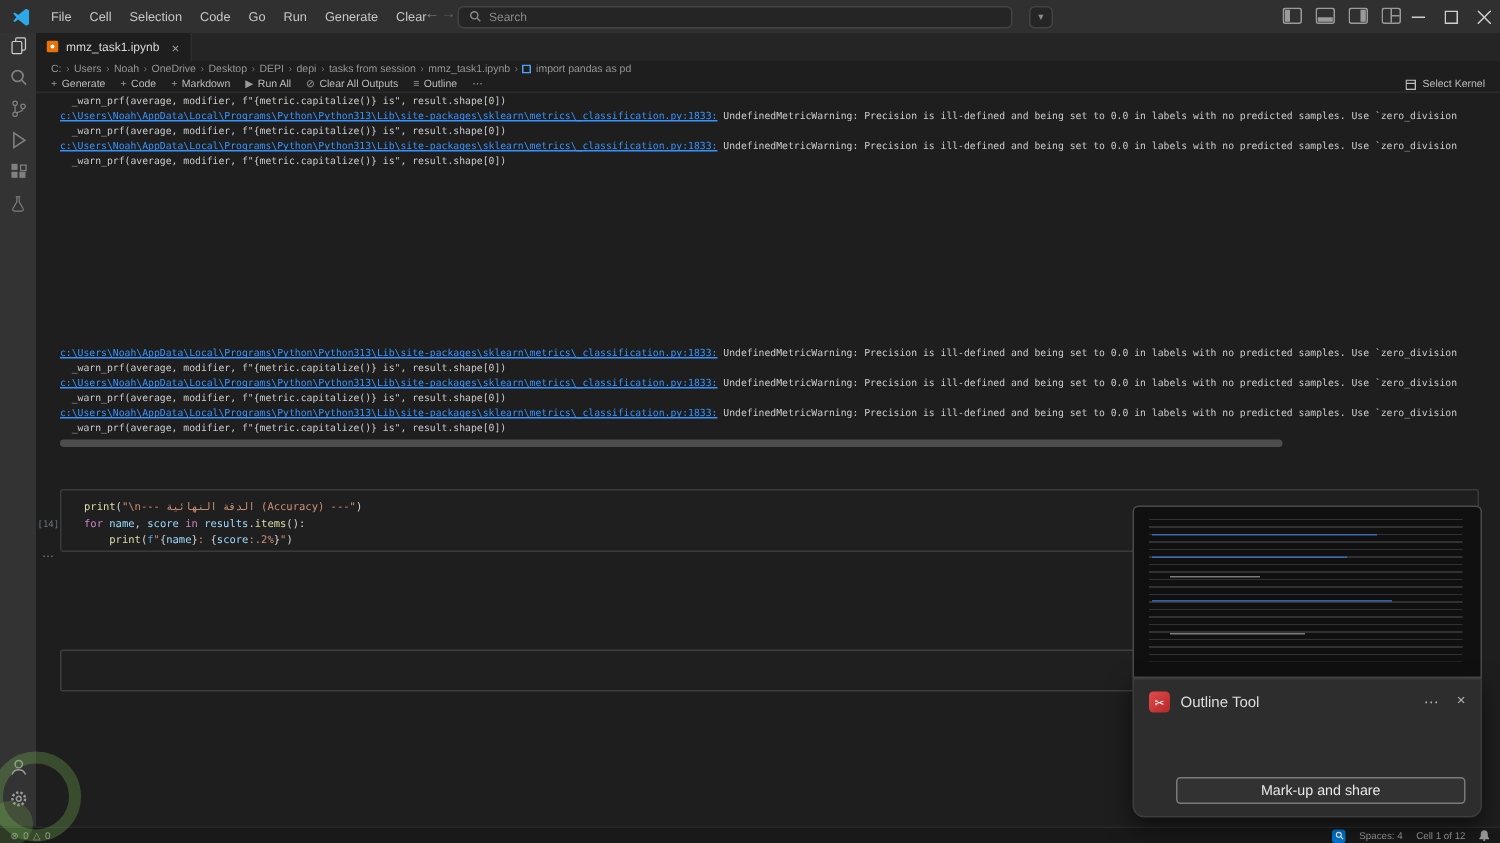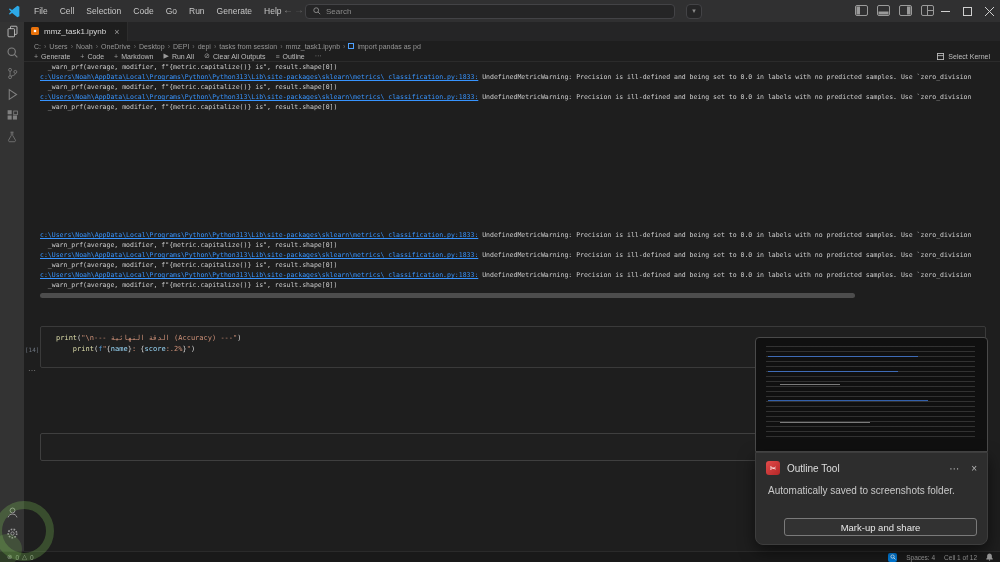--- a/index.html
+++ b/index.html
@@ -85,21 +85,21 @@
         </svg>
     </span>
     <nav class="menubar">
       <span class="menu">File</span>
       <span class="menu">Cell</span>
       <span class="menu">Selection</span>
       <span class="menu">Code</span>
       <span class="menu">Go</span>
       <span class="menu">Run</span>
       <span class="menu">Generate</span>
-      <span class="menu">Help</span>
+      <span class="menu">Clear</span>
     </nav>
     <span class="navarrow" style="left:283px;">←</span>
     <span class="navarrow" style="left:294px;opacity:.5;">→</span>
     <div class="searchbox">
       <span style="display:flex;">
         <svg width="8" height="8" viewBox="0 0 10 10">
             <circle cx="4" cy="4" r="3" fill="none" stroke="#8a8a8a" stroke-width="1.2"></circle>
             <line x1="6.2" y1="6.2" x2="9" y2="9" stroke="#8a8a8a" stroke-width="1.2"></line>
           </svg>
       </span>
@@ -293,20 +293,21 @@
       <div class="mono">  _warn_prf(average, modifier, f"{metric.capitalize()} is", result.shape[0])</div>
       <div class="mono"><span class="wlink">c:\Users\Noah\AppData\Local\Programs\Python\Python313\Lib\site-packages\sklearn\metrics\_classification.py:1833:</span><span> UndefinedMetricWarning: Precision is ill-defined and being set to 0.0 in labels with no predicted samples. Use `zero_division</span></div>
       <div class="mono">  _warn_prf(average, modifier, f"{metric.capitalize()} is", result.shape[0])</div>
     </div>
 
     <div class="hscroll"></div>
 
     <span class="execcount">[14]</span>
     <div class="codecell">
       <div class="codeline"><span class="cf">print</span><span class="cp">(</span><span class="cs">"\n--- الدقة النهائية (Accuracy) ---"</span><span class="cp">)</span></div>
+      <div class="codeline"><span class="ck">for </span><span class="cv">name</span><span class="cp">, </span><span class="cv">score</span><span class="ck"> in </span><span class="cv">results</span><span class="cp">.</span><span class="cf">items</span><span class="cp">():</span></div>
       <div class="codeline"><span class="cp">    </span><span class="cf">print</span><span class="cp">(</span><span class="cb">f</span><span class="cs">"</span><span class="cp">{</span><span class="cv">name</span><span class="cp">}</span><span class="cs">: </span><span class="cp">{</span><span class="cv">score</span><span class="cs">:.2%</span><span class="cp">}</span><span class="cs">"</span><span class="cp">)</span></div>
     </div>
     <span class="cellmore">⋯</span>
 
 
     <div class="emptycell"></div>
   </div>
 
   <div class="thumb">
     <div class="tex"></div>
@@ -320,21 +321,20 @@
   <div class="toast">
     <div class="toast-head">
       <span class="snipicon">✂</span>
       <span>Outline Tool</span>
       <span class="toast-actions">
         <span>⋯</span>
         <span>×</span>
       </span>
     </div>
     <div class="toast-body">
-      <div class="l2">Automatically saved to screenshots folder.</div>
     </div>
     <div class="toast-btn">Mark-up and share</div>
   </div>
 
   <div class="wm wm-ring"></div>
   <div class="wm wm-blob"></div>
 
   <div class="statusbar">
     <span class="sb-group">
       <span>⊗</span>

